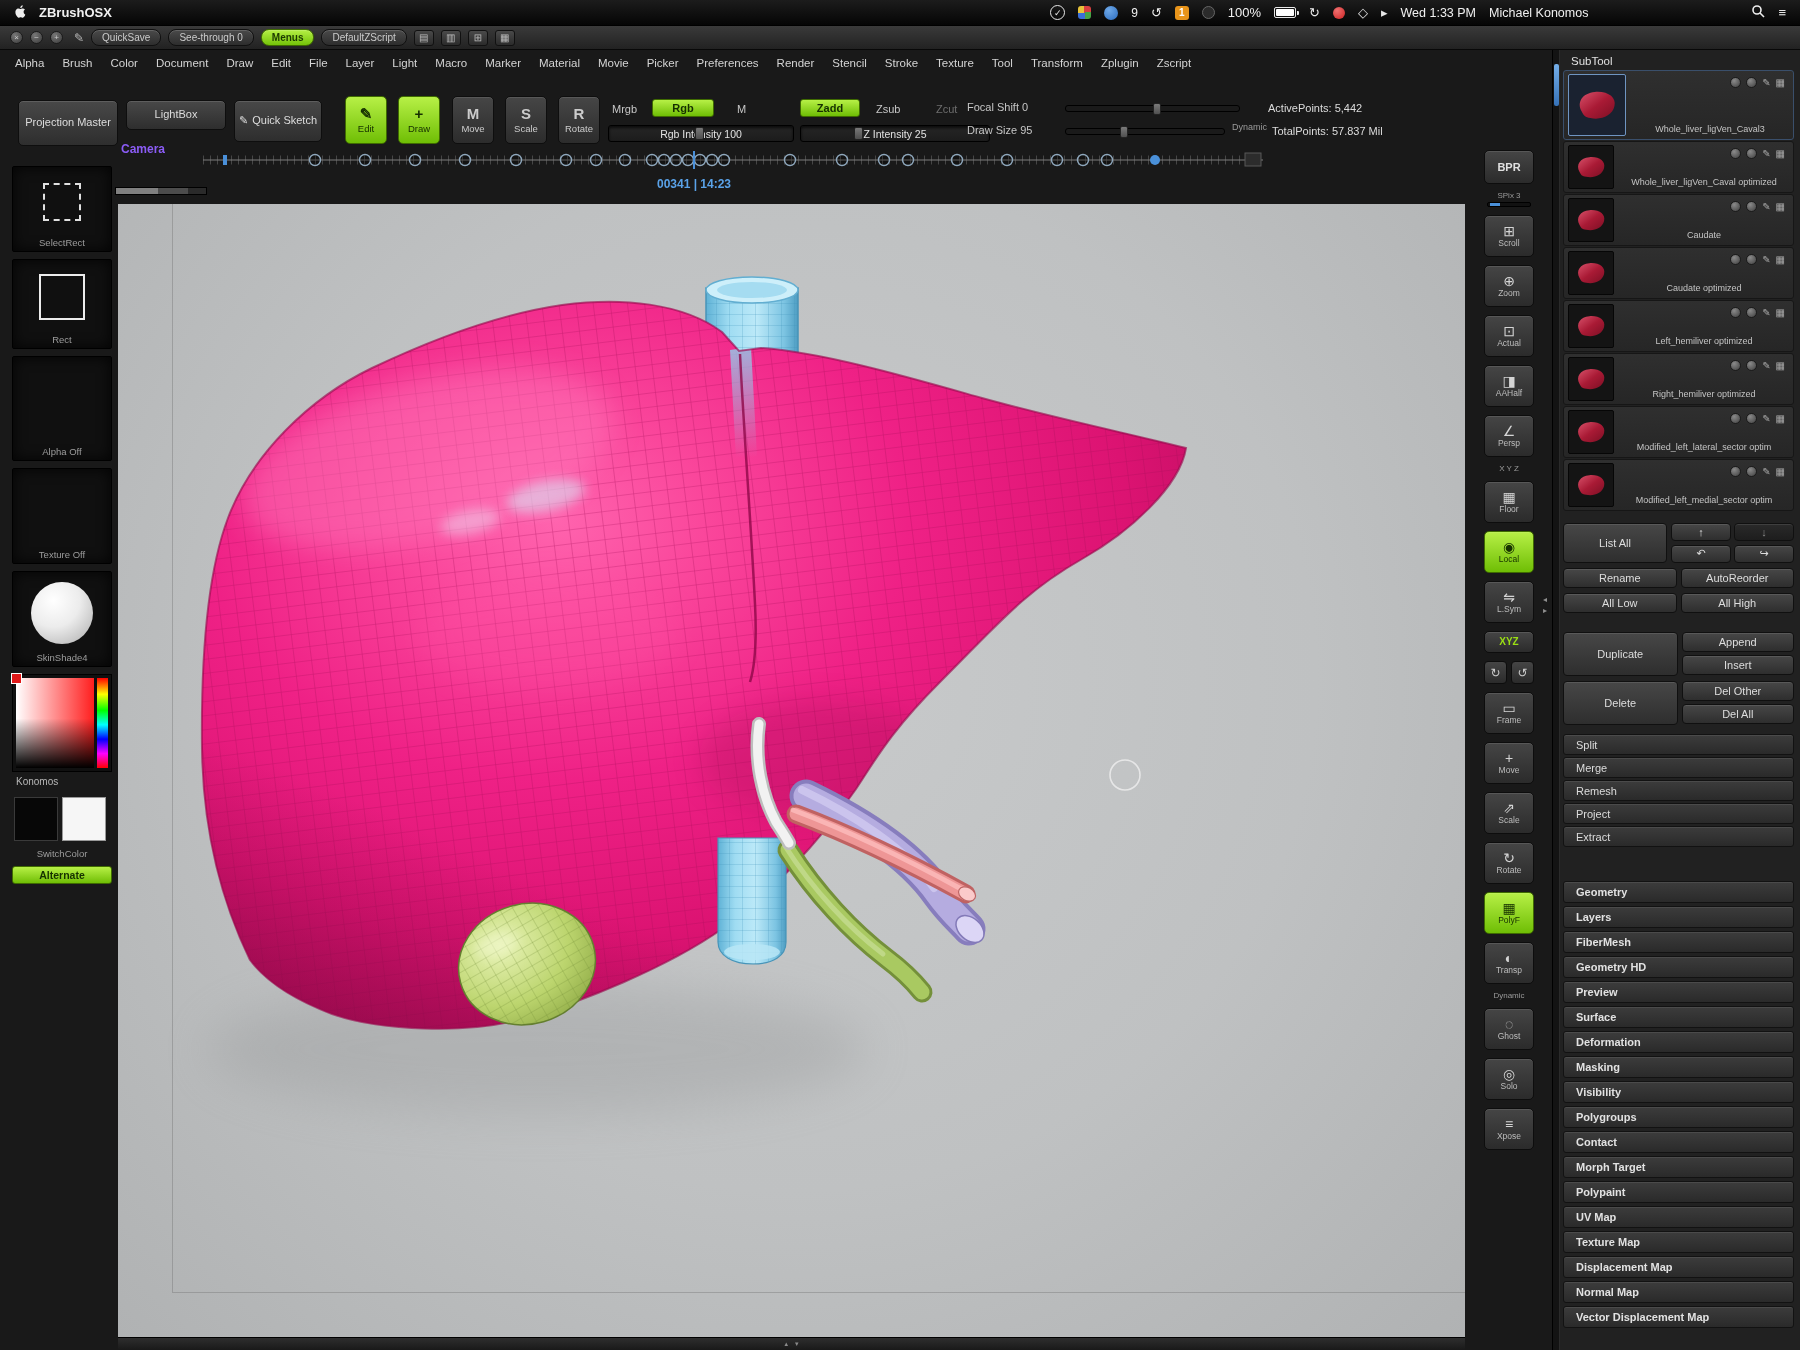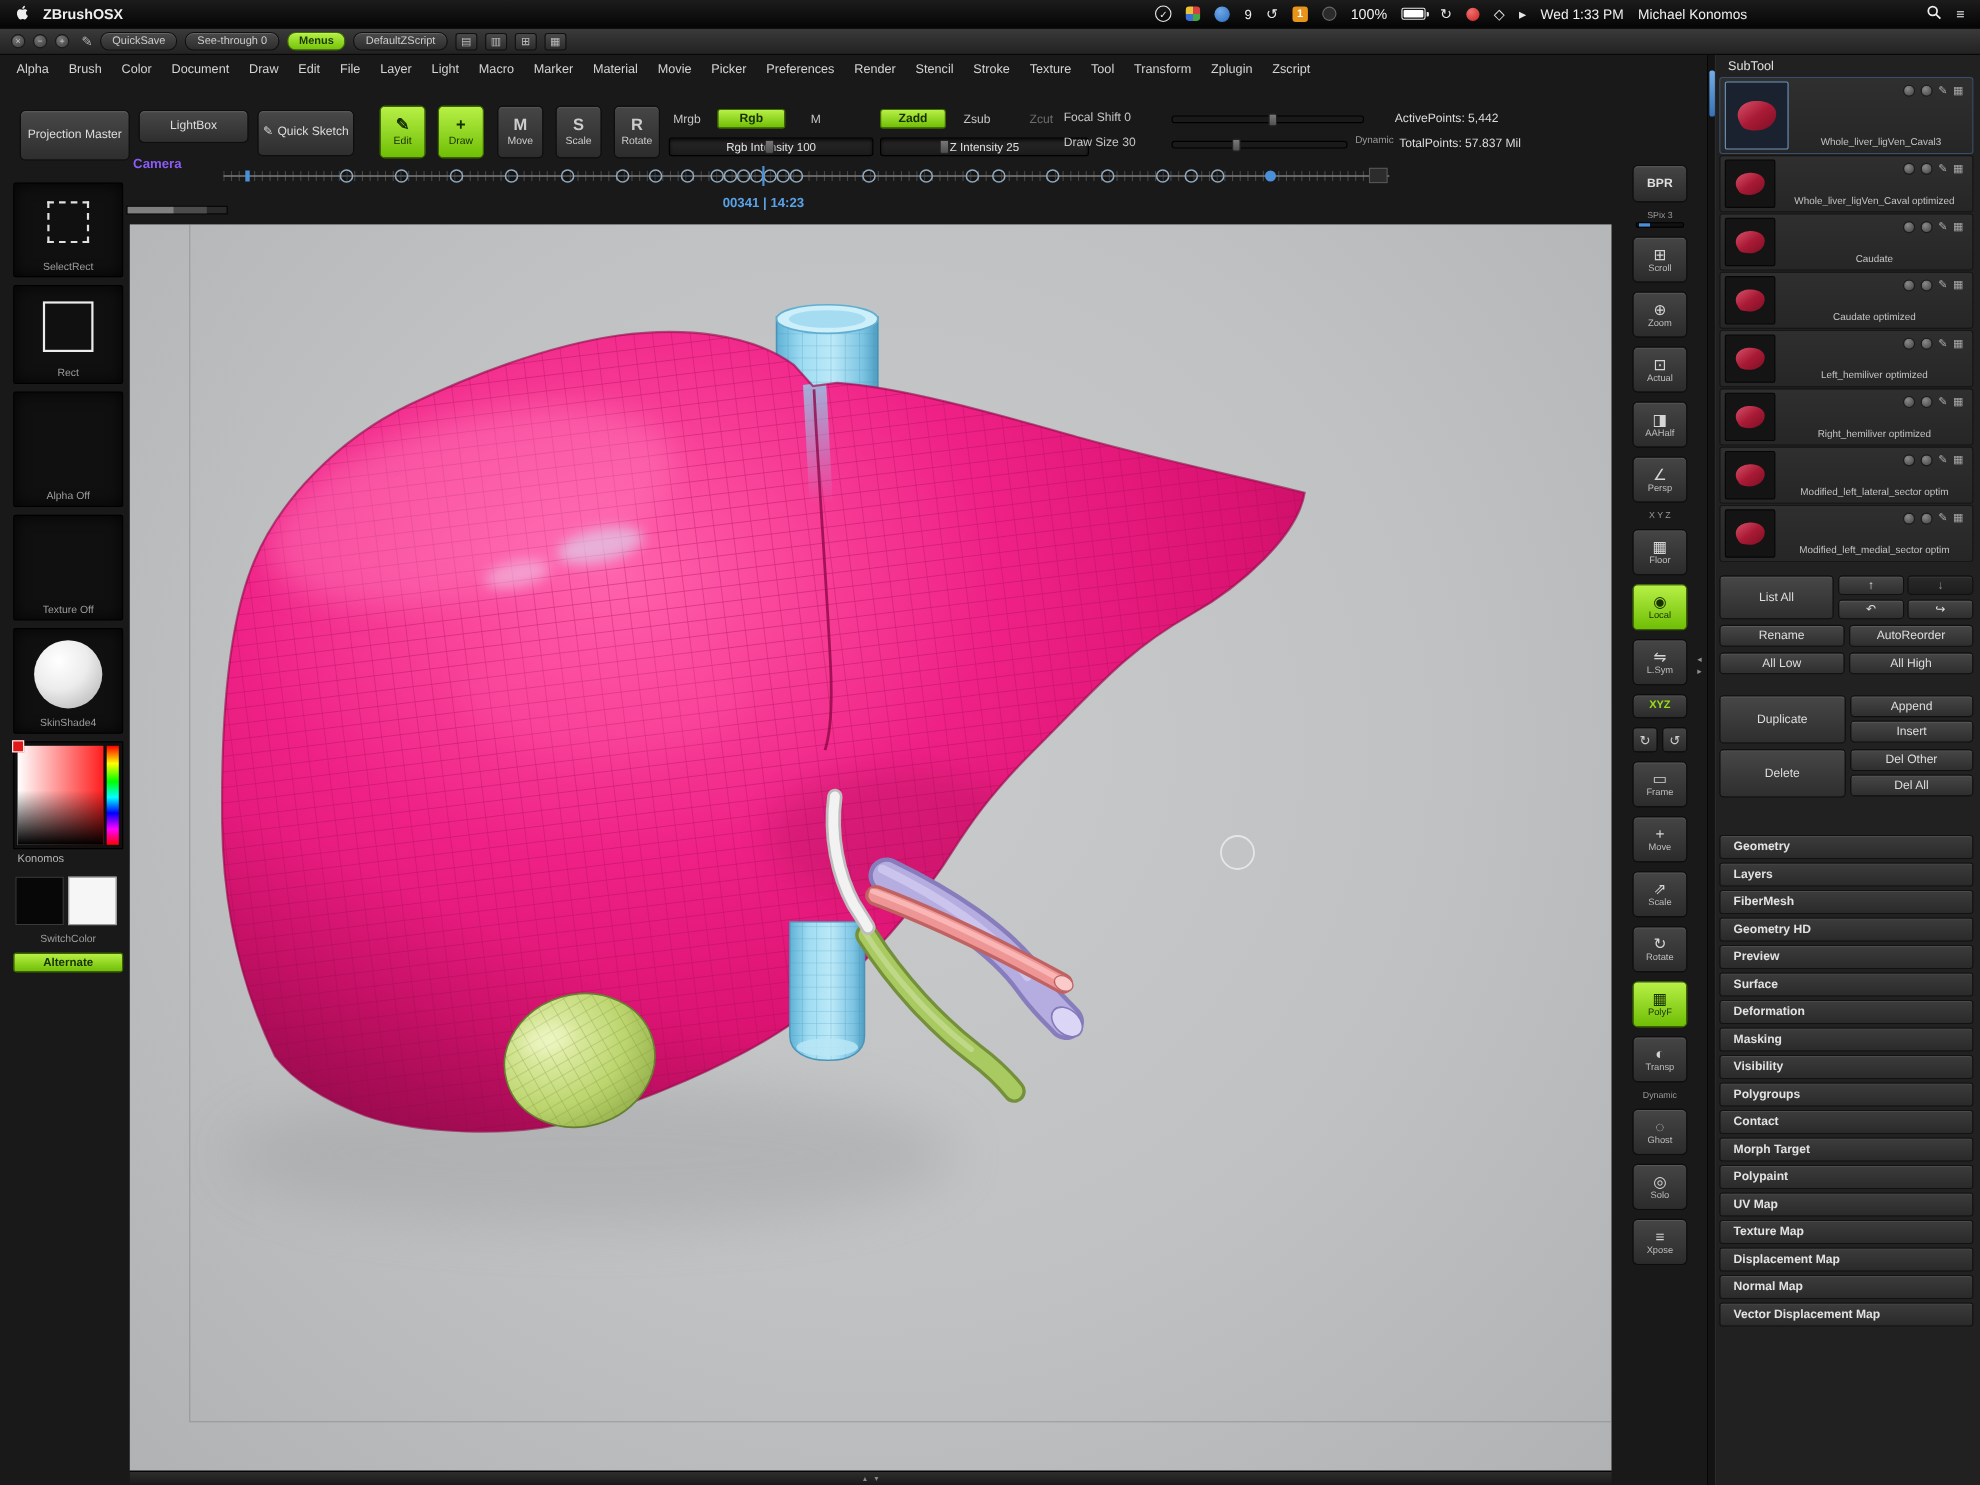--- a/index.html
+++ b/index.html
@@ -297,21 +297,21 @@
     <span class="tlabel dim" style="left:936px;top:8px">Zcut</span>
     <div class="slider" style="left:800px;top:30px;width:190px">
       <span>Z Intensity 25</span>
       <span class="sl-handle" style="left:28%"></span>
     </div>
 
     <span class="tlabel" style="left:967px;top:6px">Focal Shift 0</span>
     <div class="thin-slider" style="left:1065px;top:10px;width:175px">
       <span class="thin-handle" style="left:50%"></span>
     </div>
-    <span class="tlabel" style="left:967px;top:29px">Draw Size 30</span>
+    <span class="tlabel" style="left:967px;top:29px">Draw Size 95</span>
     <div class="thin-slider" style="left:1065px;top:33px;width:160px">
       <span class="thin-handle" style="left:34%"></span>
     </div>
     <span class="dyn-label" style="left:1232px;top:27px">Dynamic</span>
 
     <span class="points" style="left:1268px;top:7px">ActivePoints: 5,442</span>
     <span class="points" style="left:1272px;top:30px">TotalPoints: 57.837 Mil</span>
   </div>
 
   <div class="timeline">
@@ -791,20 +791,33 @@
         </div>
         <div class="row">
           <div class="pbtn half bigbtn">Delete</div>
           <div class="stack">
             <div class="pbtn">Del Other</div>
             <div class="pbtn">Del All</div>
           </div>
         </div>
       </div>
 
+      <div class="st-sections">
+
+          <div class="sec">Split</div>
+
+          <div class="sec">Merge</div>
+
+          <div class="sec">Remesh</div>
+
+          <div class="sec">Project</div>
+
+          <div class="sec">Extract</div>
+
+      </div>
 
       <div class="tool-sections">
 
           <div class="sec">Geometry</div>
 
           <div class="sec">Layers</div>
 
           <div class="sec">FiberMesh</div>
 
           <div class="sec">Geometry HD</div>

